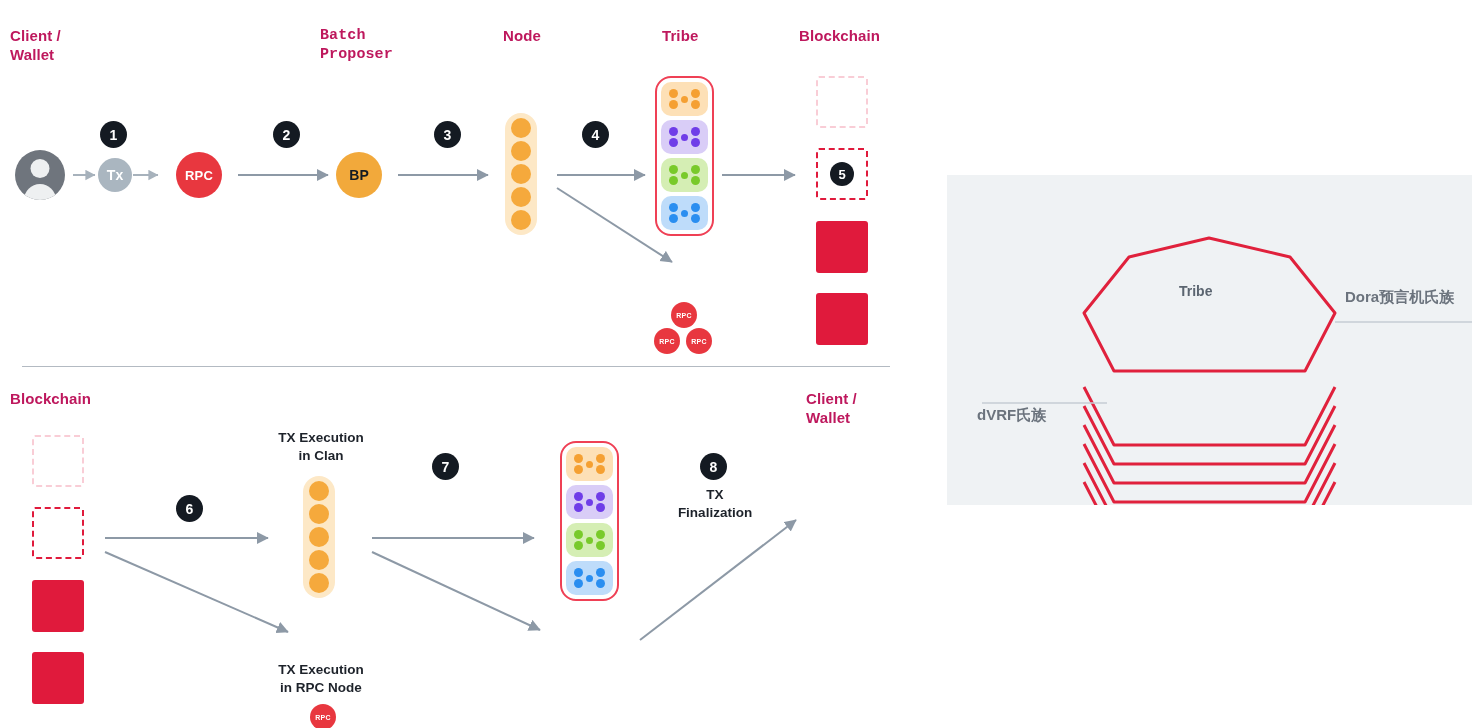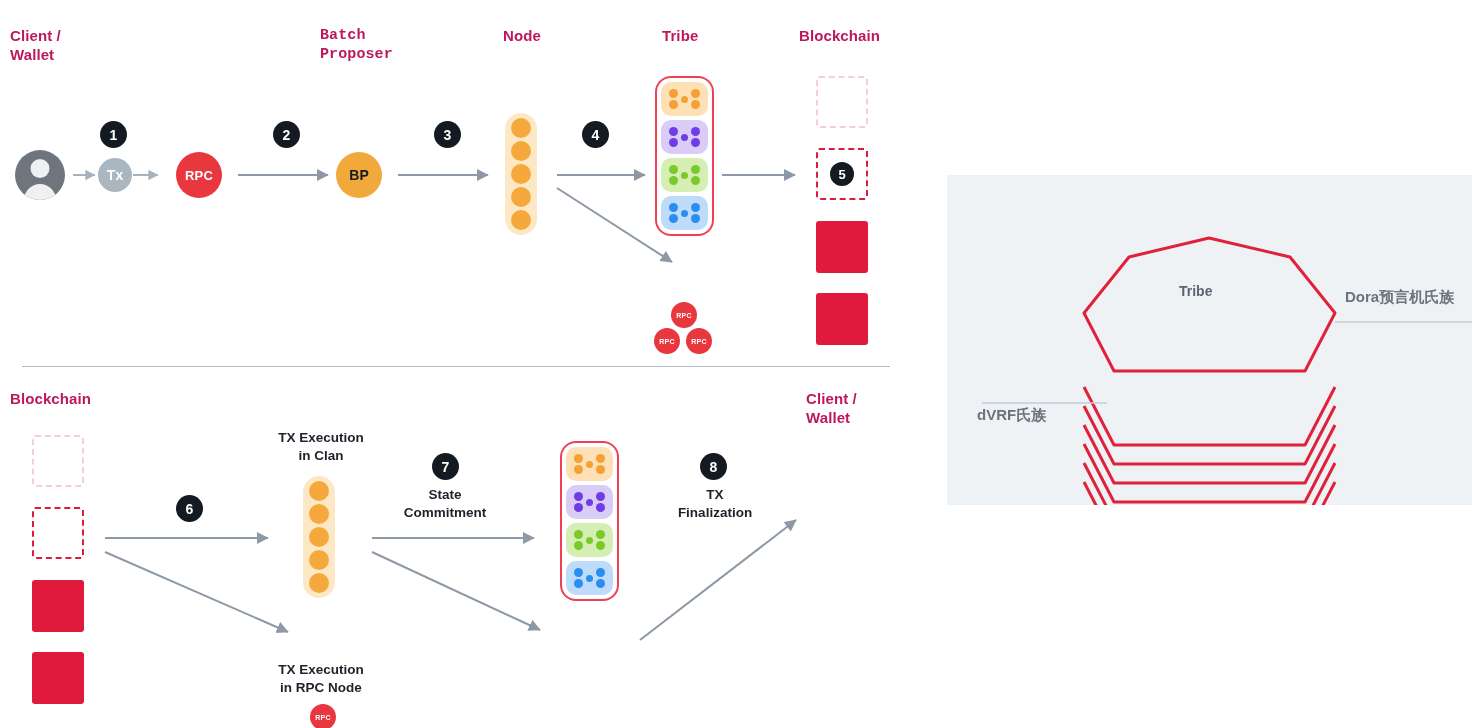--- a/index.html
+++ b/index.html
@@ -233,22 +233,20 @@
   </div>
 
   <div class="abs triad" style="left:292px;top:598px;">
     <div class="token rpc-token" style="left:18px;top:0;">RPC</div>
 
   </div>
   <div class="abs step-cap" style="left:248px;top:661px;width:146px;">TX Execution
 in RPC Node</div>
 
   <div class="abs badge" style="left:432px;top:453px;">7</div>
-  <div class="abs step-cap" style="left:375px;top:486px;width:140px;">State
-Commitment</div>
 
   <div class="abs tribe-box" style="left:560px;top:441px;">
     <div class="tribe-row" style="background: rgb(253, 224, 182);">
       <div class="nodegrid">
         <div class="c">
             <div class="n" style="background: rgb(245, 160, 50);"></div>
             <div class="n" style="background: rgb(245, 160, 50);"></div>
           </div>
         <div class="mid" style="background: rgb(245, 160, 50);"></div>
         <div class="c">

